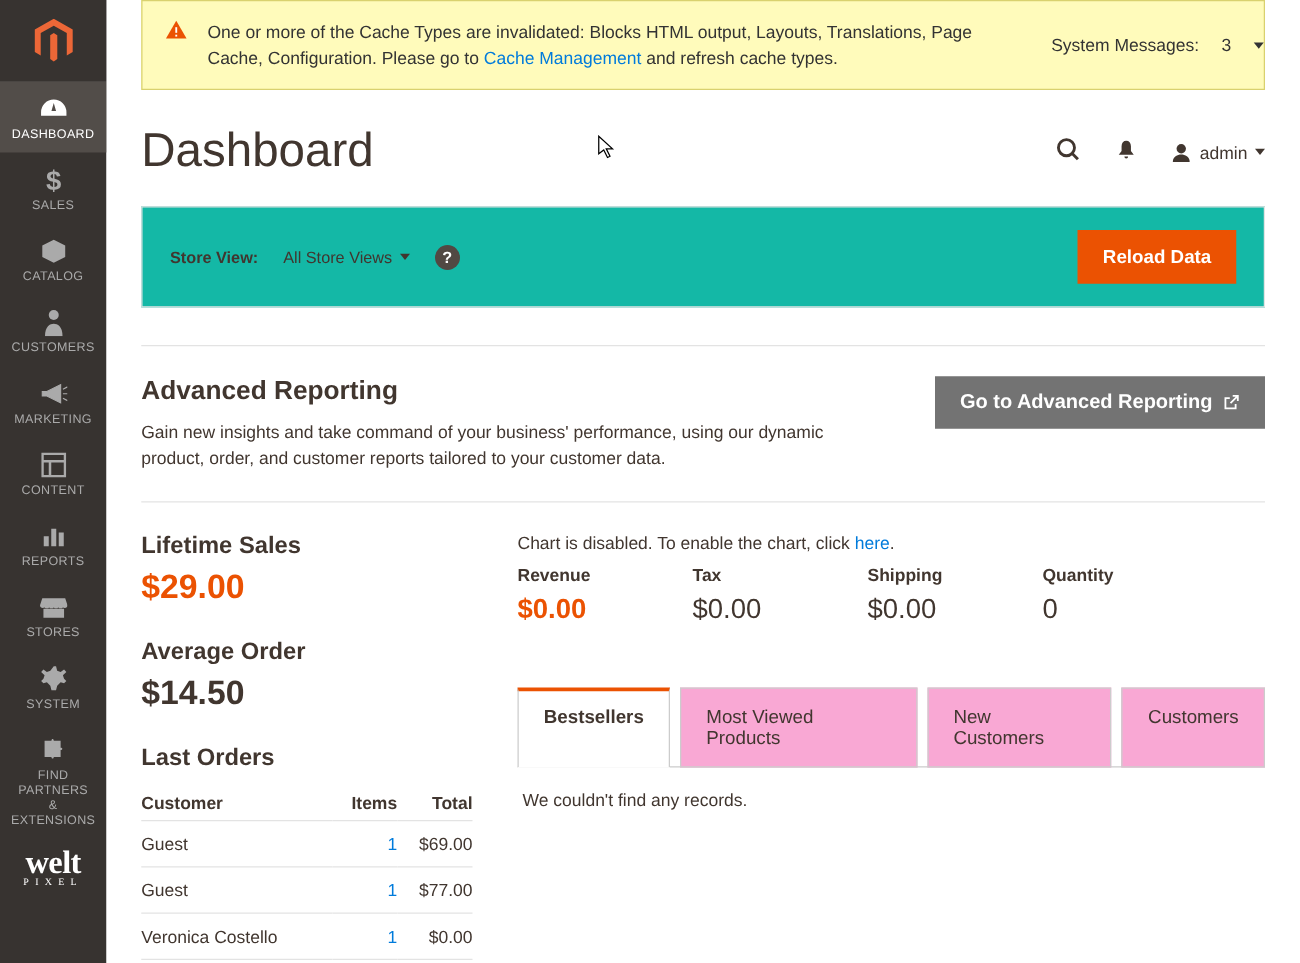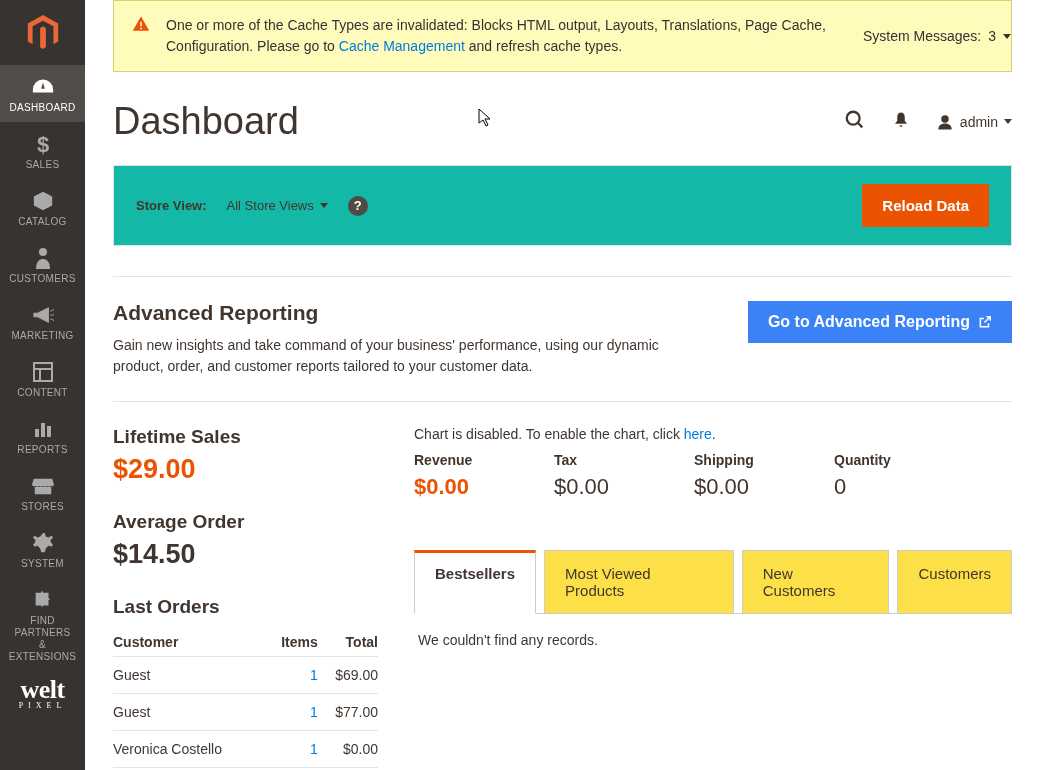--- a/index.html
+++ b/index.html
@@ -19,37 +19,37 @@
 .welt .pixel { font-size: 8px; letter-spacing: 5px; display: block; margin-top: -4px; font-weight: normal; }
 
 
 .main { flex: 1; padding: 0 0 20px 0; position: relative; }
 
 
 .sysmsg { background: #fffbbb; border: 1px solid #d9d16f; margin: 0 28px 28px; padding: 14px 0 14px 52px; position: relative; display: flex; justify-content: space-between; color: #333; }
 .sysmsg .warn-icon { position: absolute; left: 18px; top: 14px; color: #c07600; }
 .sysmsg .msg-text { flex: 1; line-height: 1.5; }
 .sysmsg a { color: #007bdb; text-decoration: none; }
-.sysmsg .sys-count { white-space: nowrap; margin-left: 18px; cursor: pointer; display: flex; align-items: center; gap: 7px; }
+.sysmsg .sys-count { white-space: nowrap; margin-left: 18px; cursor: pointer; display: flex; align-items: center; gap: 18px; }
 
 
 .header-row { display: flex; justify-content: space-between; align-items: center; padding: 0 28px 22px; }
 .page-title { font-size: 38px; font-weight: 400; color: #41362f; }
 .header-actions { display: flex; align-items: center; gap: 26px; }
 .header-actions .icon-btn { cursor: pointer; color: #41362f; }
 .admin-user { display: flex; align-items: center; gap: 6px; cursor: pointer; color: #41362f; }
 
 
 .store-bar { background: #14b8a6; border: 1px solid #e3e3e3; margin: 0 28px 30px; padding: 18px 22px; display: flex; align-items: center; justify-content: space-between; }
 .store-left { display: flex; align-items: center; gap: 20px; }
 .store-label { font-weight: 700; color: #41362f; font-size: 13px; }
 .store-select { color: #41362f; font-size: 13px; display: flex; align-items: center; gap: 6px; cursor: pointer; }
 .help-icon { width: 20px; height: 20px; border-radius: 50%; background: #514943; color: #fff; display: flex; align-items: center; justify-content: center; font-weight: bold; font-size: 13px; cursor: pointer; }
 .btn-primary { background: #eb5202; color: #fff; border: none; padding: 13px 20px; font-weight: 600; font-size: 15px; cursor: pointer; }
-.btn-secondary { background: #3b82f6; color: #fff; border: none; padding: 12px 20px; font-weight: 600; font-size: 16px; cursor: pointer; display: flex; align-items: center; gap: 8px; }
+.btn-secondary { background: #737373; color: #fff; border: none; padding: 12px 20px; font-weight: 600; font-size: 16px; cursor: pointer; display: flex; align-items: center; gap: 8px; }
 
 .divider { border-top: 1px solid #e3e3e3; margin: 0 28px 24px; }
 
 
 .adv-row { display: flex; justify-content: space-between; align-items: flex-start; padding: 0 28px 24px; gap: 48px; }
 .adv-title { font-size: 21px; font-weight: 600; color: #41362f; margin-bottom: 10px; }
 .adv-desc { color: #41362f; line-height: 1.5; max-width: 580px; }
 
 
 .two-col { display: flex; gap: 36px; padding: 0 28px; }
@@ -64,21 +64,21 @@
 .chart-note a { color: #007bdb; text-decoration: none; }
 
 .metrics { display: flex; gap: 40px; margin-bottom: 50px; }
 .metric { min-width: 100px; }
 .metric-label { font-weight: 700; color: #41362f; margin-bottom: 6px; font-size: 14px; }
 .metric-val { font-size: 22px; color: #41362f; font-weight: 400; }
 .metric-val.orange { color: #eb5202; font-weight: 600; }
 
 
 .tabs { display: flex; gap: 8px; border-bottom: 1px solid #ccc; }
-.tab { border: 1px solid #ccc; background: #fde047; padding: 14px 20px; font-size: 15px; color: #41362f; cursor: pointer; margin-bottom: -1px; }
+.tab { border: 1px solid #ccc; background: #f9a8d4; padding: 14px 20px; font-size: 15px; color: #41362f; cursor: pointer; margin-bottom: -1px; }
 .tab.active { background: #fff; border-bottom: 1px solid #fff; border-top: 3px solid #eb5202; padding-top: 12px; font-weight: 600; }
 .tab-content { padding: 18px 4px; color: #41362f; }
 
 
 .last-orders { margin-top: 4px; }
 .lo-title { font-size: 19px; font-weight: 700; margin-bottom: 10px; color: #41362f; }
 .lo-table { width: 100%; border-collapse: collapse; }
 .lo-table th { text-align: left; font-weight: 700; padding: 6px 0; border-bottom: 1px solid #e3e3e3; font-size: 14px; color: #41362f; }
 .lo-table th.r, .lo-table td.r { text-align: right; }
 .lo-table td { padding: 10px 0; border-bottom: 1px solid #e3e3e3; color: #41362f; }

